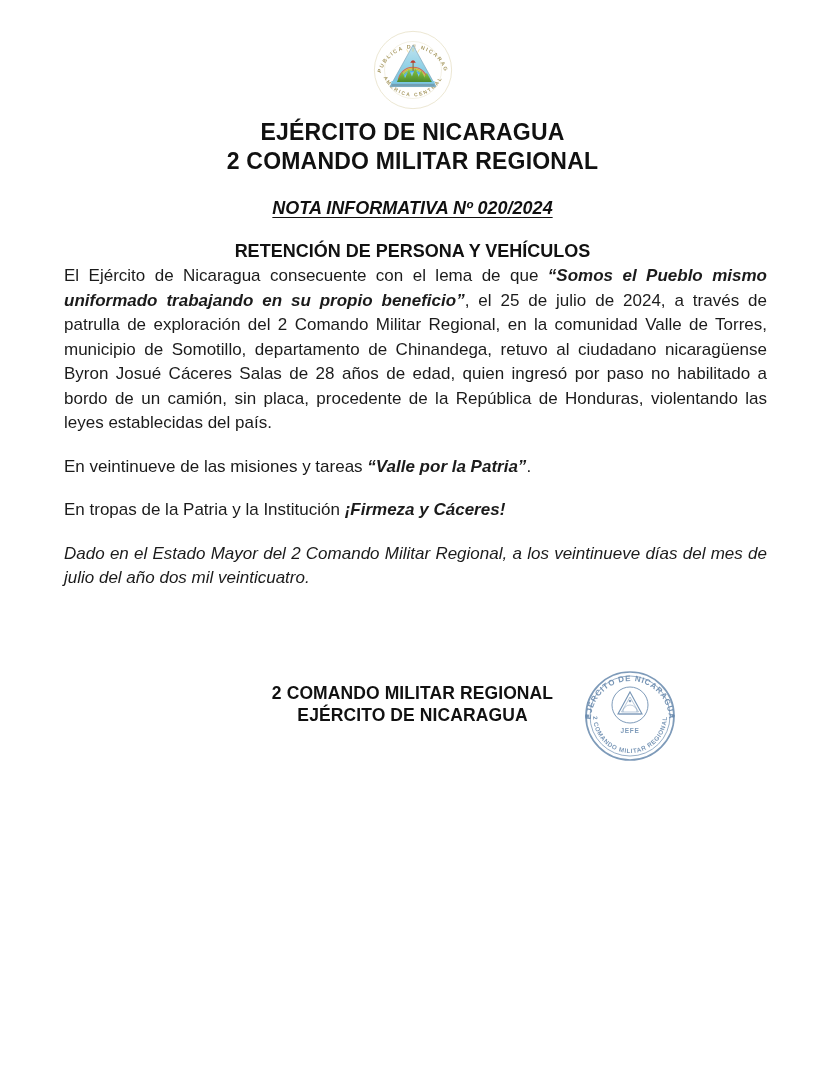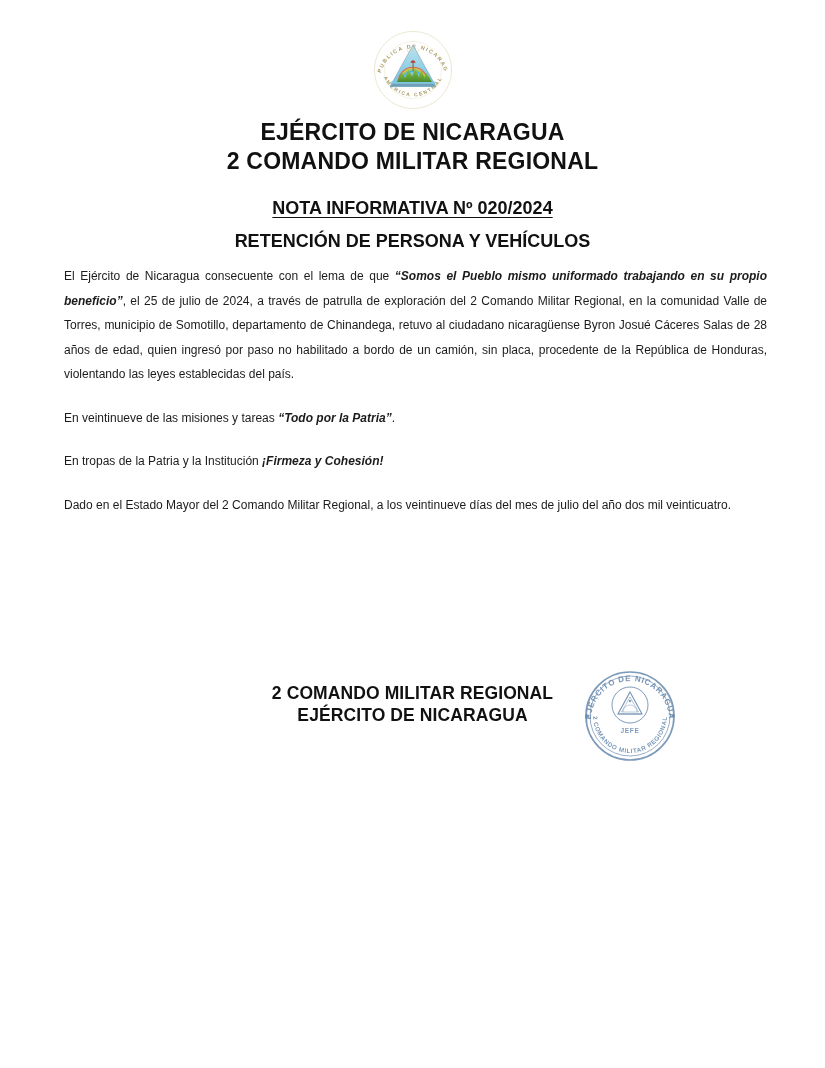--- a/index.html
+++ b/index.html
@@ -52,44 +52,45 @@
     line-height: 29px;
     color: #111111;
   }
   .title-note {
     margin-top: 22px;
     font-size: 18px;
     font-weight: bold;
     text-decoration: underline;
     text-underline-offset: 3px;
     color: #111111;
+    font-style: italic;
   }
   .title-subject {
-    margin-top: 12px;
+    margin-top: 22px;
     font-size: 18px;
     font-weight: bold;
     color: #111111;
   }
 
   
   .body-block {
     position: absolute;
     top: 264px;
     left: 64px;
     width: 703px;
   }
   .para {
-    font-size: 12px;
+    font-size: 17px;
     line-height: 24.5px;
     text-align: justify;
     text-justify: inter-word;
     margin: 0 0 19px 0;
     color: #1b1b1b;
   }
-  .para:last-child { margin-bottom: 0; }
+  .para:last-child { margin-bottom: 0; font-style: italic; }
   .bi {
     font-weight: bold;
     font-style: italic;
   }
 
   
   .sig-block {
     position: absolute;
     top: 682px;
     left: 0;
@@ -181,23 +182,23 @@
     <div class="title-note">NOTA INFORMATIVA Nº 020/2024</div>
     <div class="title-subject">RETENCIÓN DE PERSONA Y VEHÍCULOS</div>
   </div>
 
   <div class="body-block">
 
     <p class="para"><span>El Ejército de Nicaragua consecuente con el lema de que </span><span class="bi">“Somos el Pueblo mismo uniformado trabajando en su propio beneficio”</span><span>, el 25 de julio de 2024, a través de patrulla de exploración del 2 Comando Militar Regional, en la comunidad Valle de Torres, municipio de Somotillo, departamento de Chinandega, retuvo al ciudadano nicaragüense Byron Josué Cáceres Salas de 28 años de edad, quien ingresó por paso no habilitado a bordo de un camión, sin placa, procedente de la República de Honduras, violentando las leyes establecidas del país.</span></p>
 
 
 
-    <p class="para"><span>En veintinueve de las misiones y tareas </span><span class="bi">“Todo por la Patria”</span><span>.</span></p>
-
-    <p class="para"><span>En tropas de la Patria y la Institución </span><span class="bi">¡Firmeza y Cohesión!</span></p>
+    <p class="para"><span>En veintinueve de las misiones y tareas </span><span class="bi">“Valle por la Patria”</span><span>.</span></p>
+
+    <p class="para"><span>En tropas de la Patria y la Institución </span><span class="bi">¡Firmeza y Cáceres!</span></p>
 
     <p class="para">Dado en el Estado Mayor del 2 Comando Militar Regional, a los veintinueve días del mes de julio del año dos mil veinticuatro.</p>
   </div>
 
   <div class="sig-block">
     <div class="sig-line">2 COMANDO MILITAR REGIONAL</div>
     <div class="sig-line">EJÉRCITO DE NICARAGUA</div>
   </div>
 
   <svg class="stamp" viewBox="0 0 200 200" aria-hidden="true">

